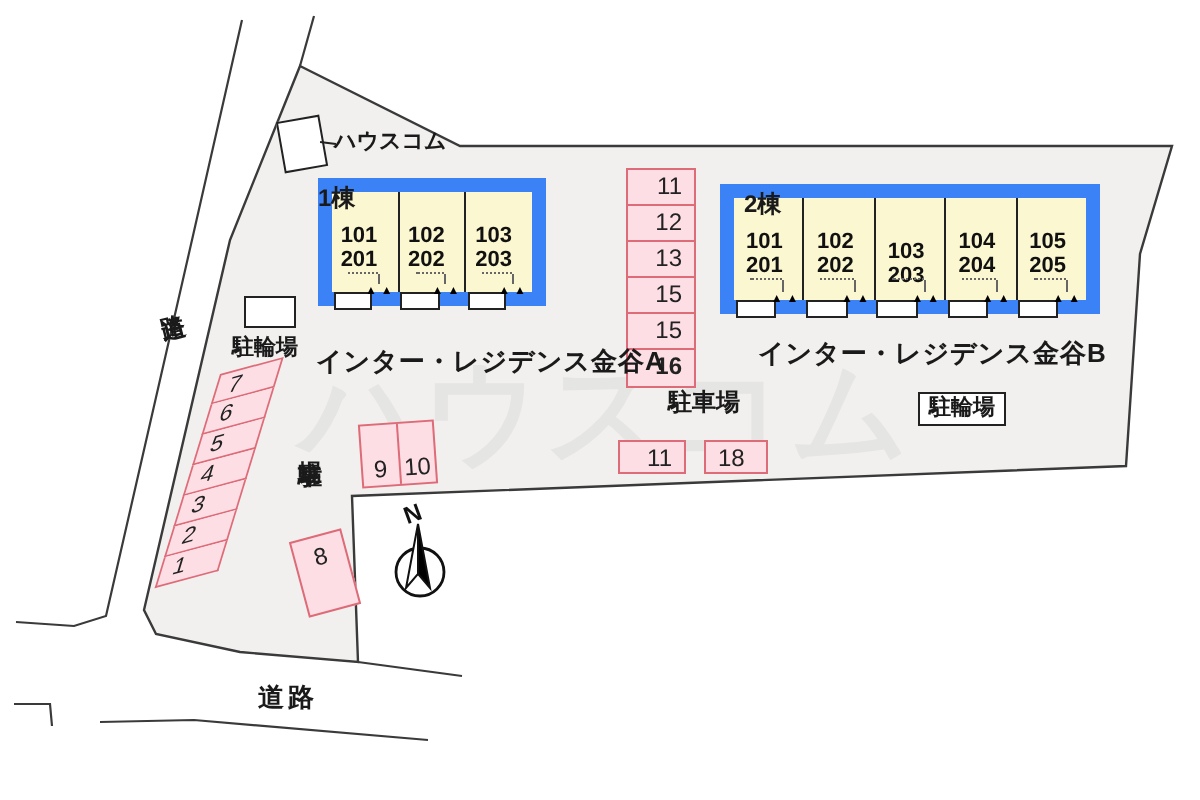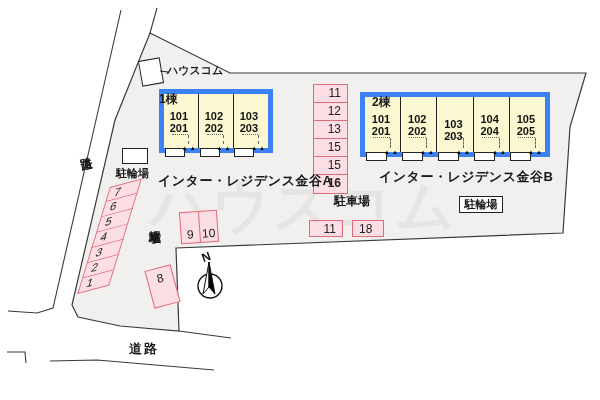--- a/index.html
+++ b/index.html
@@ -4,21 +4,21 @@
 <style>
   html,body{margin:0;padding:0;background:#fff;}
   .stage{position:relative;width:600px;height:400px;background:#fff;overflow:hidden;
          font-family:"Liberation Sans","DejaVu Sans",sans-serif;color:#1a1a1a;}
   .base{position:absolute;left:0;top:0;z-index:0;}
   .site{fill:var(--site-fill,#f1f0ee);stroke:#3a3a3a;stroke-width:1.2;}
   .rline{fill:none;stroke:#3a3a3a;stroke-width:1.1;}
   .wm{position:absolute;left:150px;top:168px;width:310px;z-index:1;font-size:58px;font-weight:bold;
       color:#bfbfbf;opacity:.22;letter-spacing:2px;white-space:nowrap;}
   
-  .bldg{position:absolute;z-index:3;background:var(--building-fill,#fbf7d0);border:5px solid #3b82f6;
+  .bldg{position:absolute;z-index:3;background:var(--building-fill,#fbf7d0);border:7px solid #3b82f6;
         display:flex;box-sizing:border-box;}
   .unit{flex:1;position:relative;border-left:1px solid #222;}
   .unit:first-child{border-left:none;}
   .bname{position:absolute;z-index:4;font-size:12px;font-weight:bold;text-align:left;white-space:nowrap;}
   .unums{position:absolute;top:17px;left:0;right:10px;text-align:right;
          font-size:11px;font-weight:bold;line-height:11.5px;color:#111;}
   .lv{position:absolute;right:9px;top:41px;bottom:4px;width:0;border-left:1px dashed #666;}
   .lh{position:absolute;left:8px;right:10px;top:40px;height:0;border-top:1px dotted #666;}
   .strip{position:absolute;left:0;right:0;top:100%;height:9px;display:flex;z-index:3;}
   .ps{flex:1;position:relative;}

